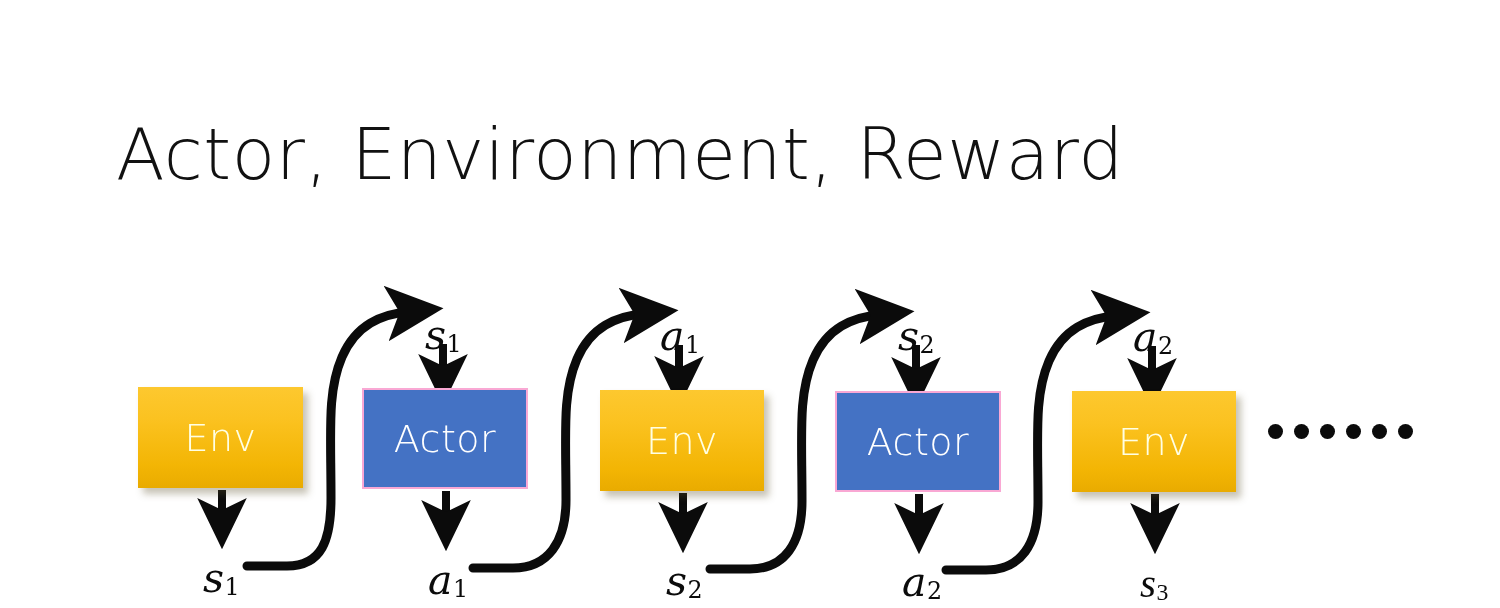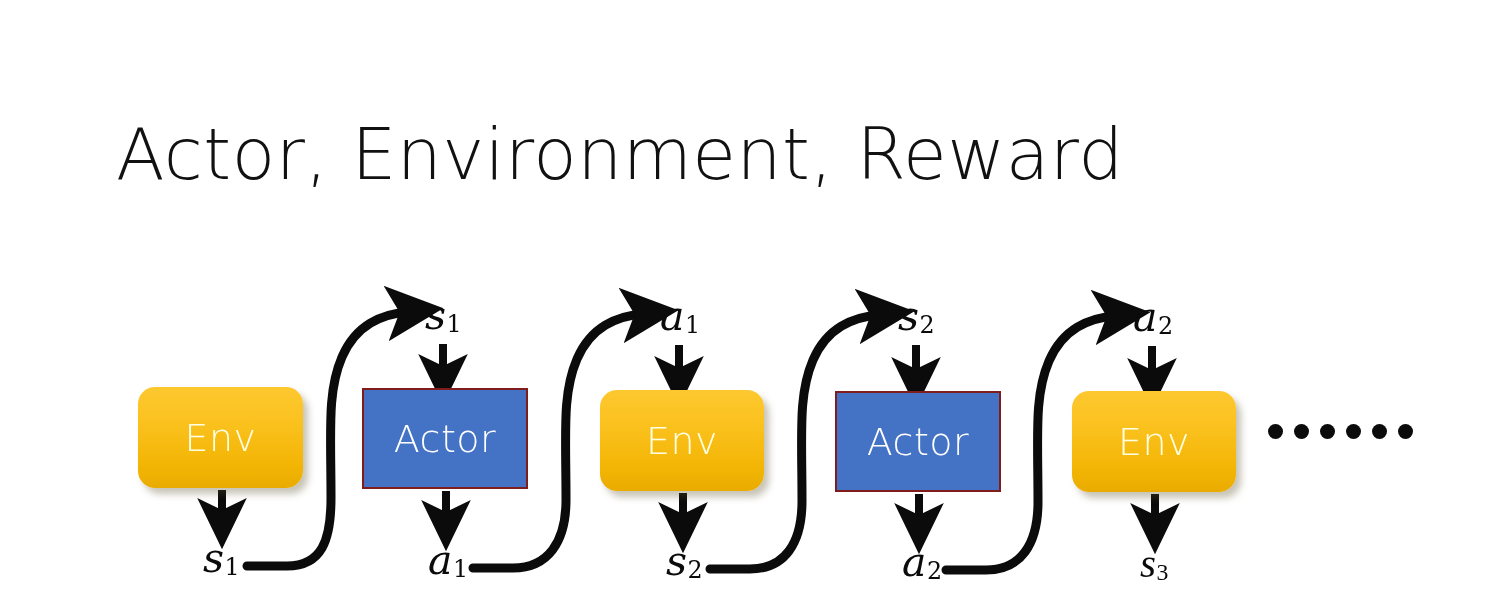--- a/index.html
+++ b/index.html
@@ -65,38 +65,38 @@
     font-family: "DejaVu Sans", "Liberation Sans", sans-serif;
     font-weight: 300;
     font-size: 38px;
     letter-spacing: 0.5px;
     white-space: nowrap;
   }
   .node-env {
     background: linear-gradient(to bottom, #FDC82F 0%, #FBC220 32%, #F3B504 78%, #E9AB00 100%);
     color: #FFFFE4;
     box-shadow: 5px 6px 7px rgba(90, 80, 40, 0.34);
-    border-radius: 17px;
   }
   .node-actor {
     background: #4472C4;
-    border: 2px solid #7f1d1d;
+    border: 2px solid #f9a8d4;
     color: #FFFFFF;
     justify-content: center;
   }
 
   
   .sig {
     position: absolute;
     font-family: "DejaVu Serif", "Liberation Serif", serif;
     font-style: italic;
     font-size: 41px;
     color: #0b0b0b;
     white-space: nowrap;
     line-height: 1;
+    margin-top: 20px;
   }
   .sig sub {
     font-size: 0.58em;
     font-style: normal;
     vertical-align: -0.12em;
     margin-left: 0.5px;
   }
 
   
   #ellipsis {

